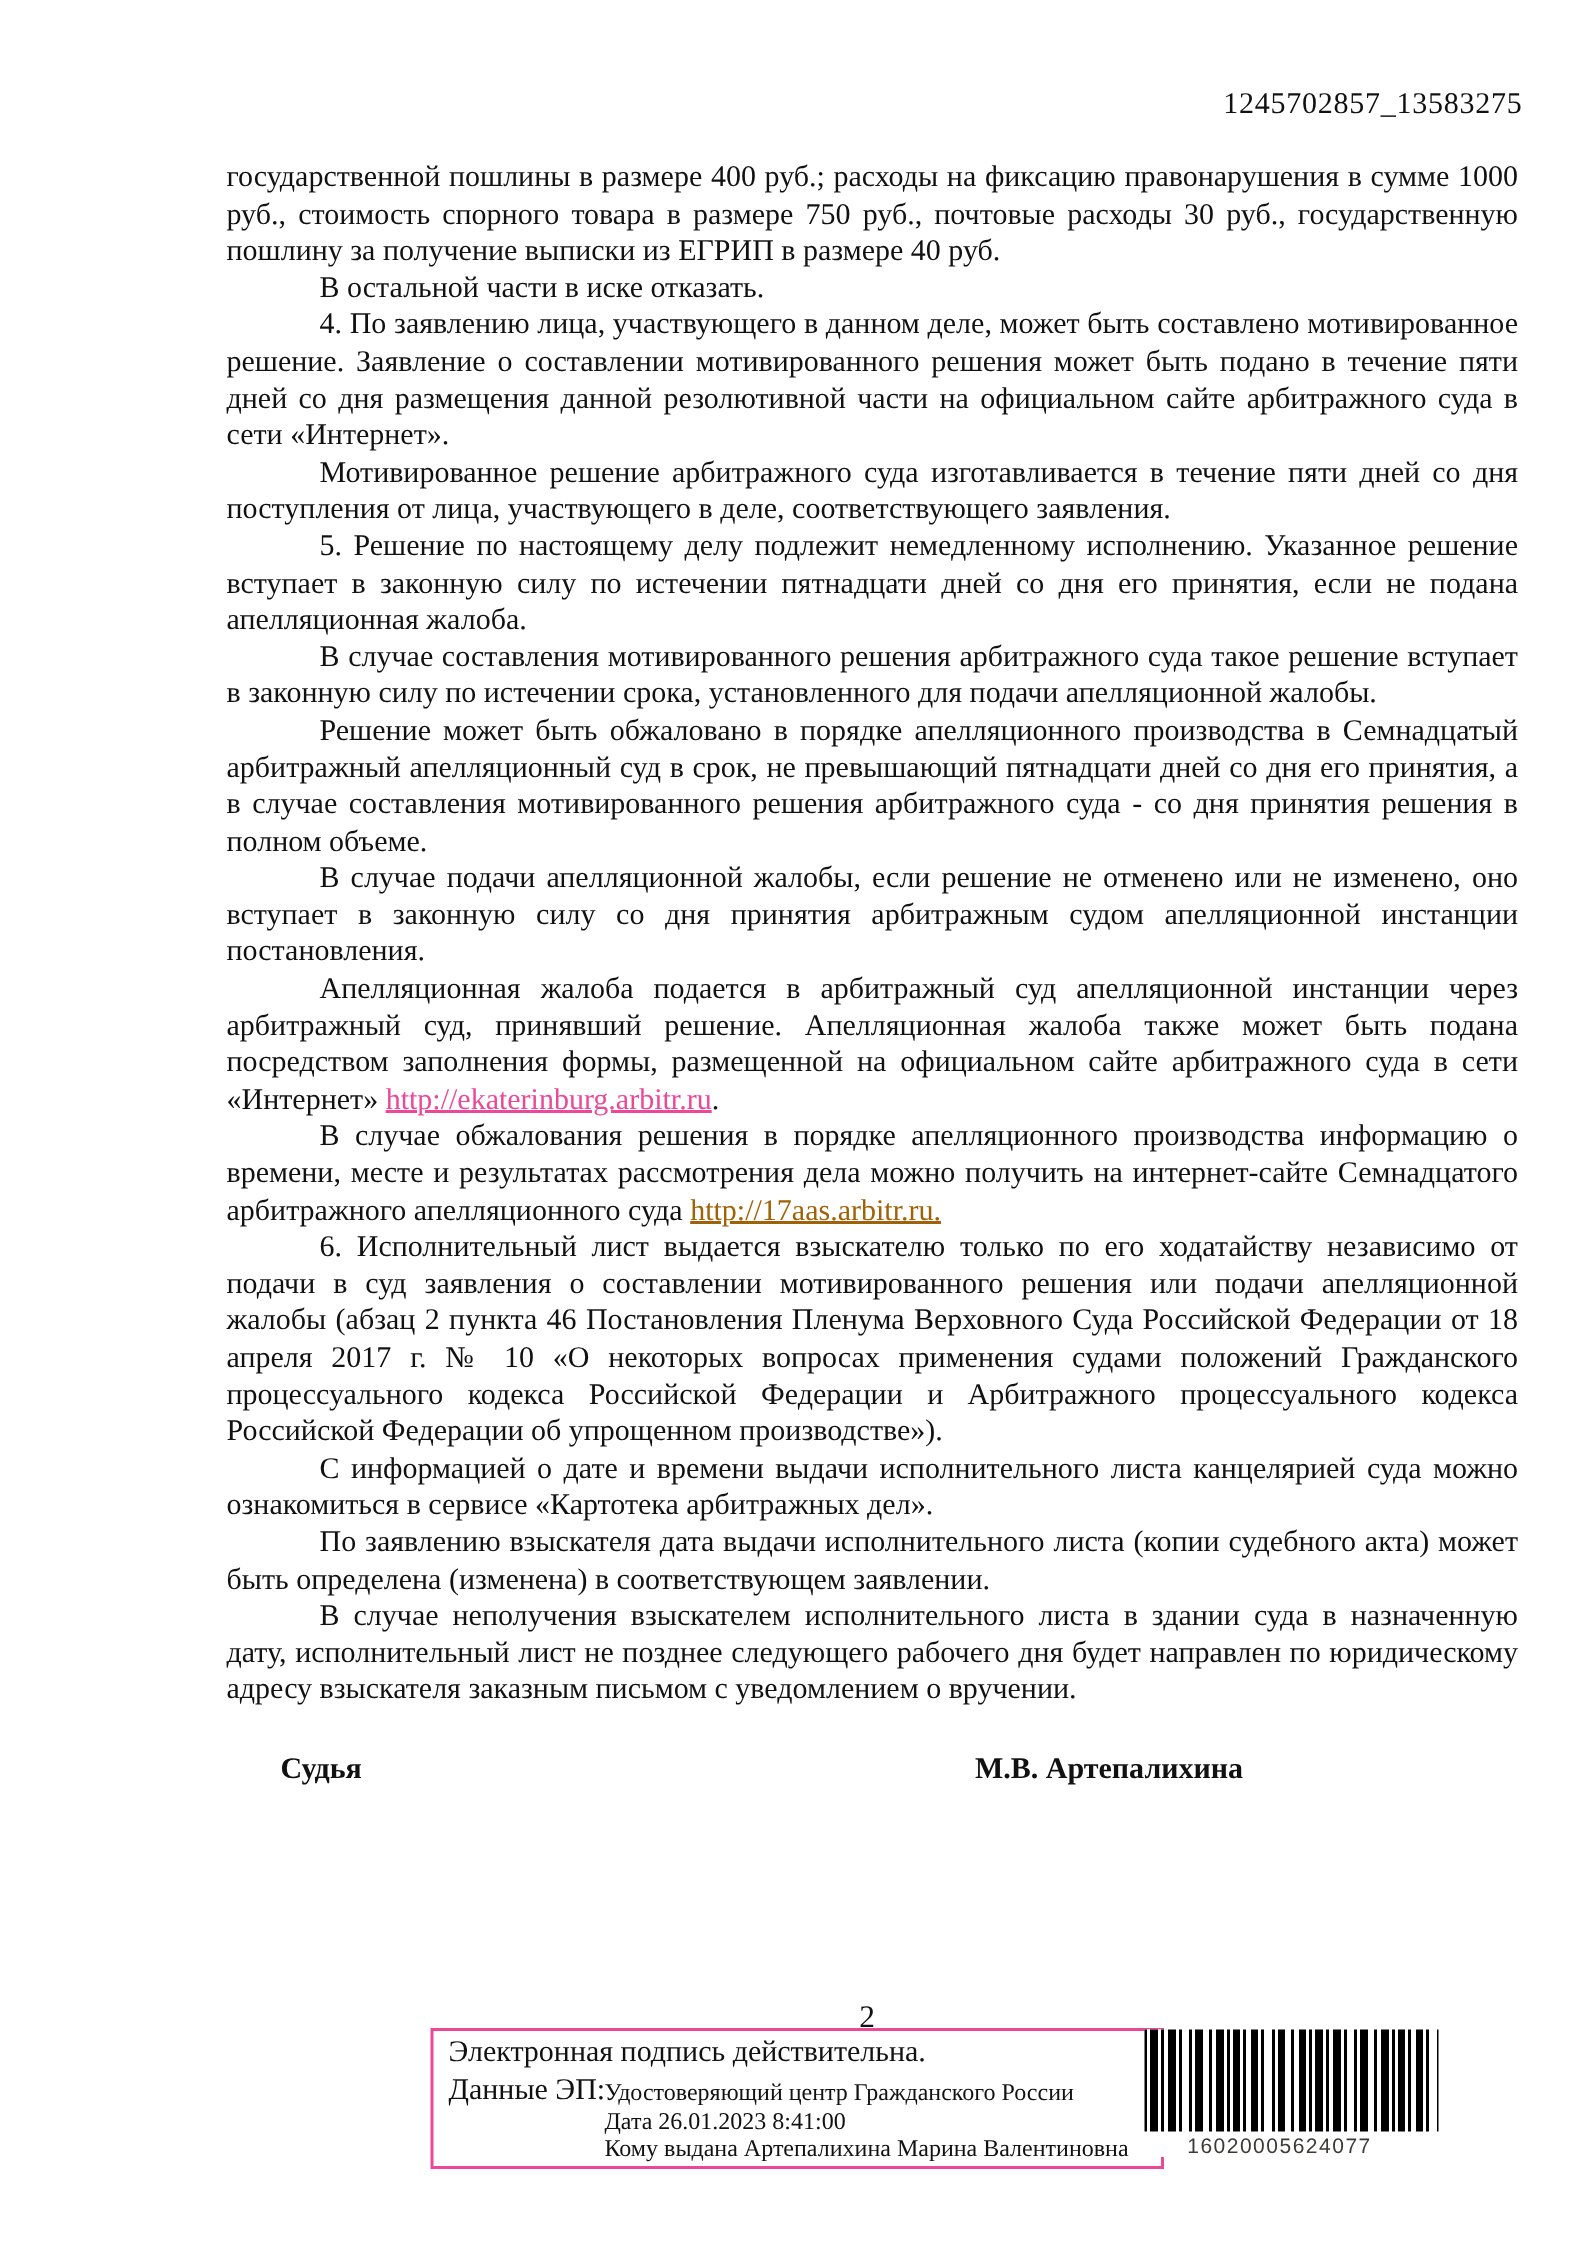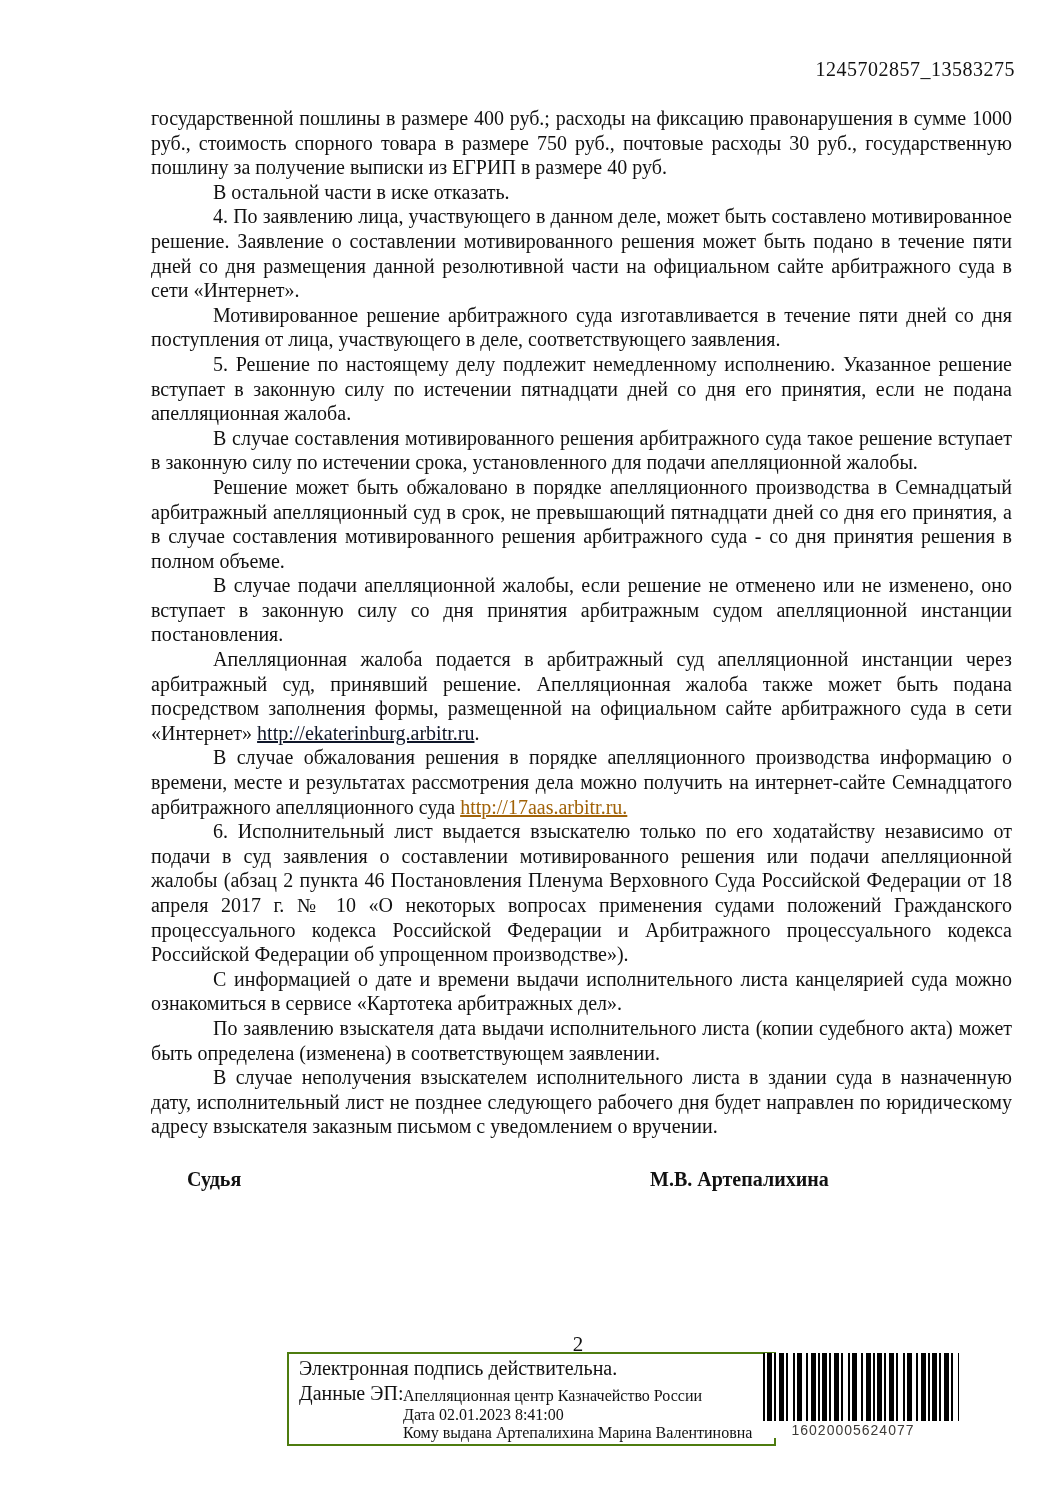--- a/index.html
+++ b/index.html
@@ -30,21 +30,21 @@
     font-size: 20px;
     line-height: 24.6px;
     text-align: justify;
   }
   .body-block p {
     margin: 0;
     padding: 0;
   }
   .body-block p.indent { text-indent: 62px; }
   .link-plain {
-    color: #0f172a;
+    color: #ec4899;
     text-decoration: underline;
     font-family: Liberation Serif, serif;
   }
   .link-blue {
     color: #a16207;
     text-decoration: underline;
   }
   .sig-row {
     position: relative;
     height: 26px;
@@ -71,21 +71,21 @@
     text-align: center;
     font-size: 21px;
     z-index: 3;
   }
   .stamp-box {
     position: absolute;
     left: 287px;
     top: 1352px;
     width: 489px;
     height: 94px;
-    border: 2px solid #4d7c0f;
+    border: 2px solid #ec4899;
     box-sizing: border-box;
     background: #fff;
     z-index: 1;
   }
   .stamp-line1 {
     position: absolute;
     left: 10px;
     top: 3px;
     font-size: 20px;
     white-space: nowrap;
@@ -167,22 +167,22 @@
       <span class="sig-name">М.В. Артепалихина</span>
     </div>
   </div>
 
   <div class="page-num">2</div>
 
   <div class="stamp-box">
     <div class="stamp-line1">Электронная подпись действительна.</div>
     <div class="stamp-label">Данные ЭП:</div>
     <div class="stamp-details">
-      <div>Апелляционная центр Казначейство России</div>
-      <div>Дата 02.01.2023 8:41:00</div>
+      <div>Удостоверяющий центр Гражданского России</div>
+      <div>Дата 26.01.2023 8:41:00</div>
       <div>Кому выдана Артепалихина Марина Валентиновна</div>
     </div>
   </div>
 
   <div class="barcode-wrap">
     <div class="barcode-bars"></div>
     <div class="barcode-num">16020005624077</div>
   </div>
 
 </div>

